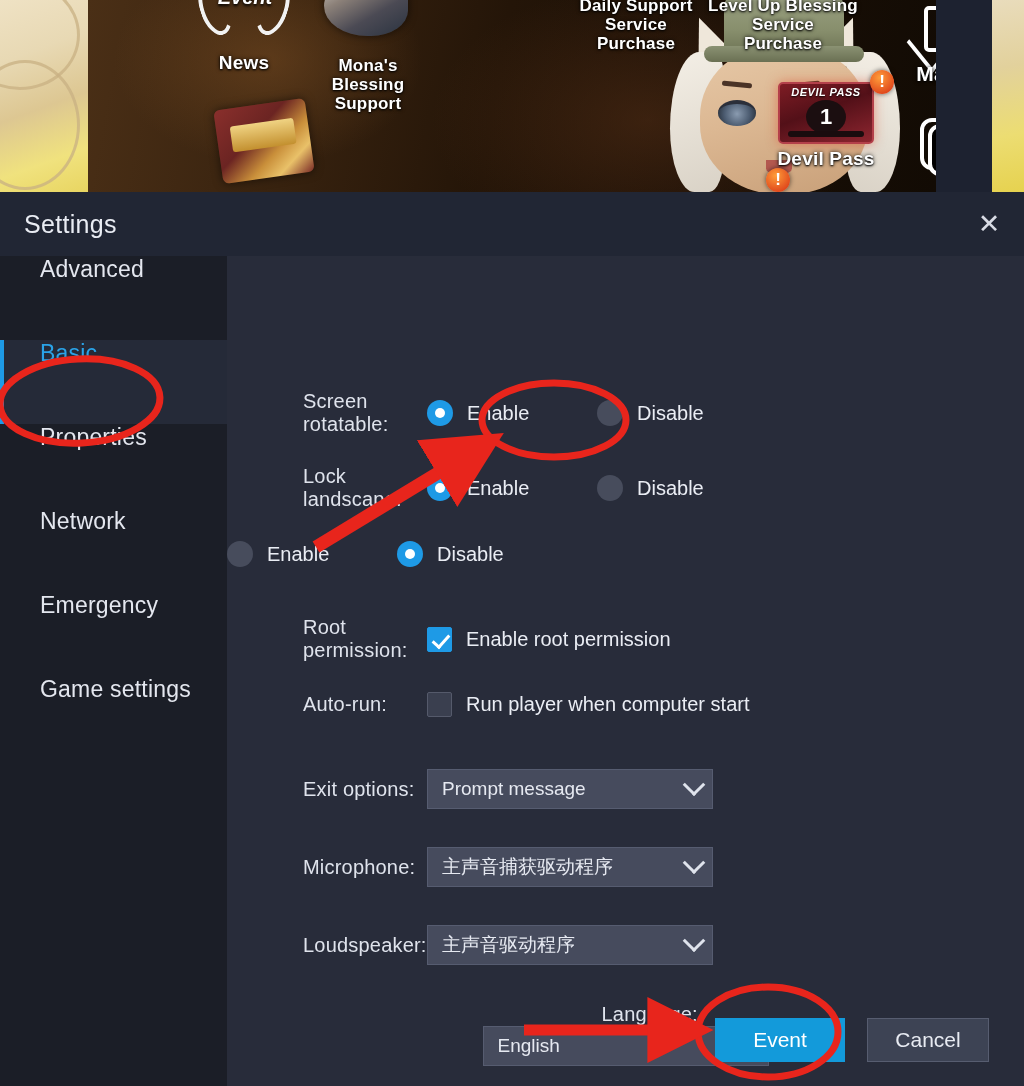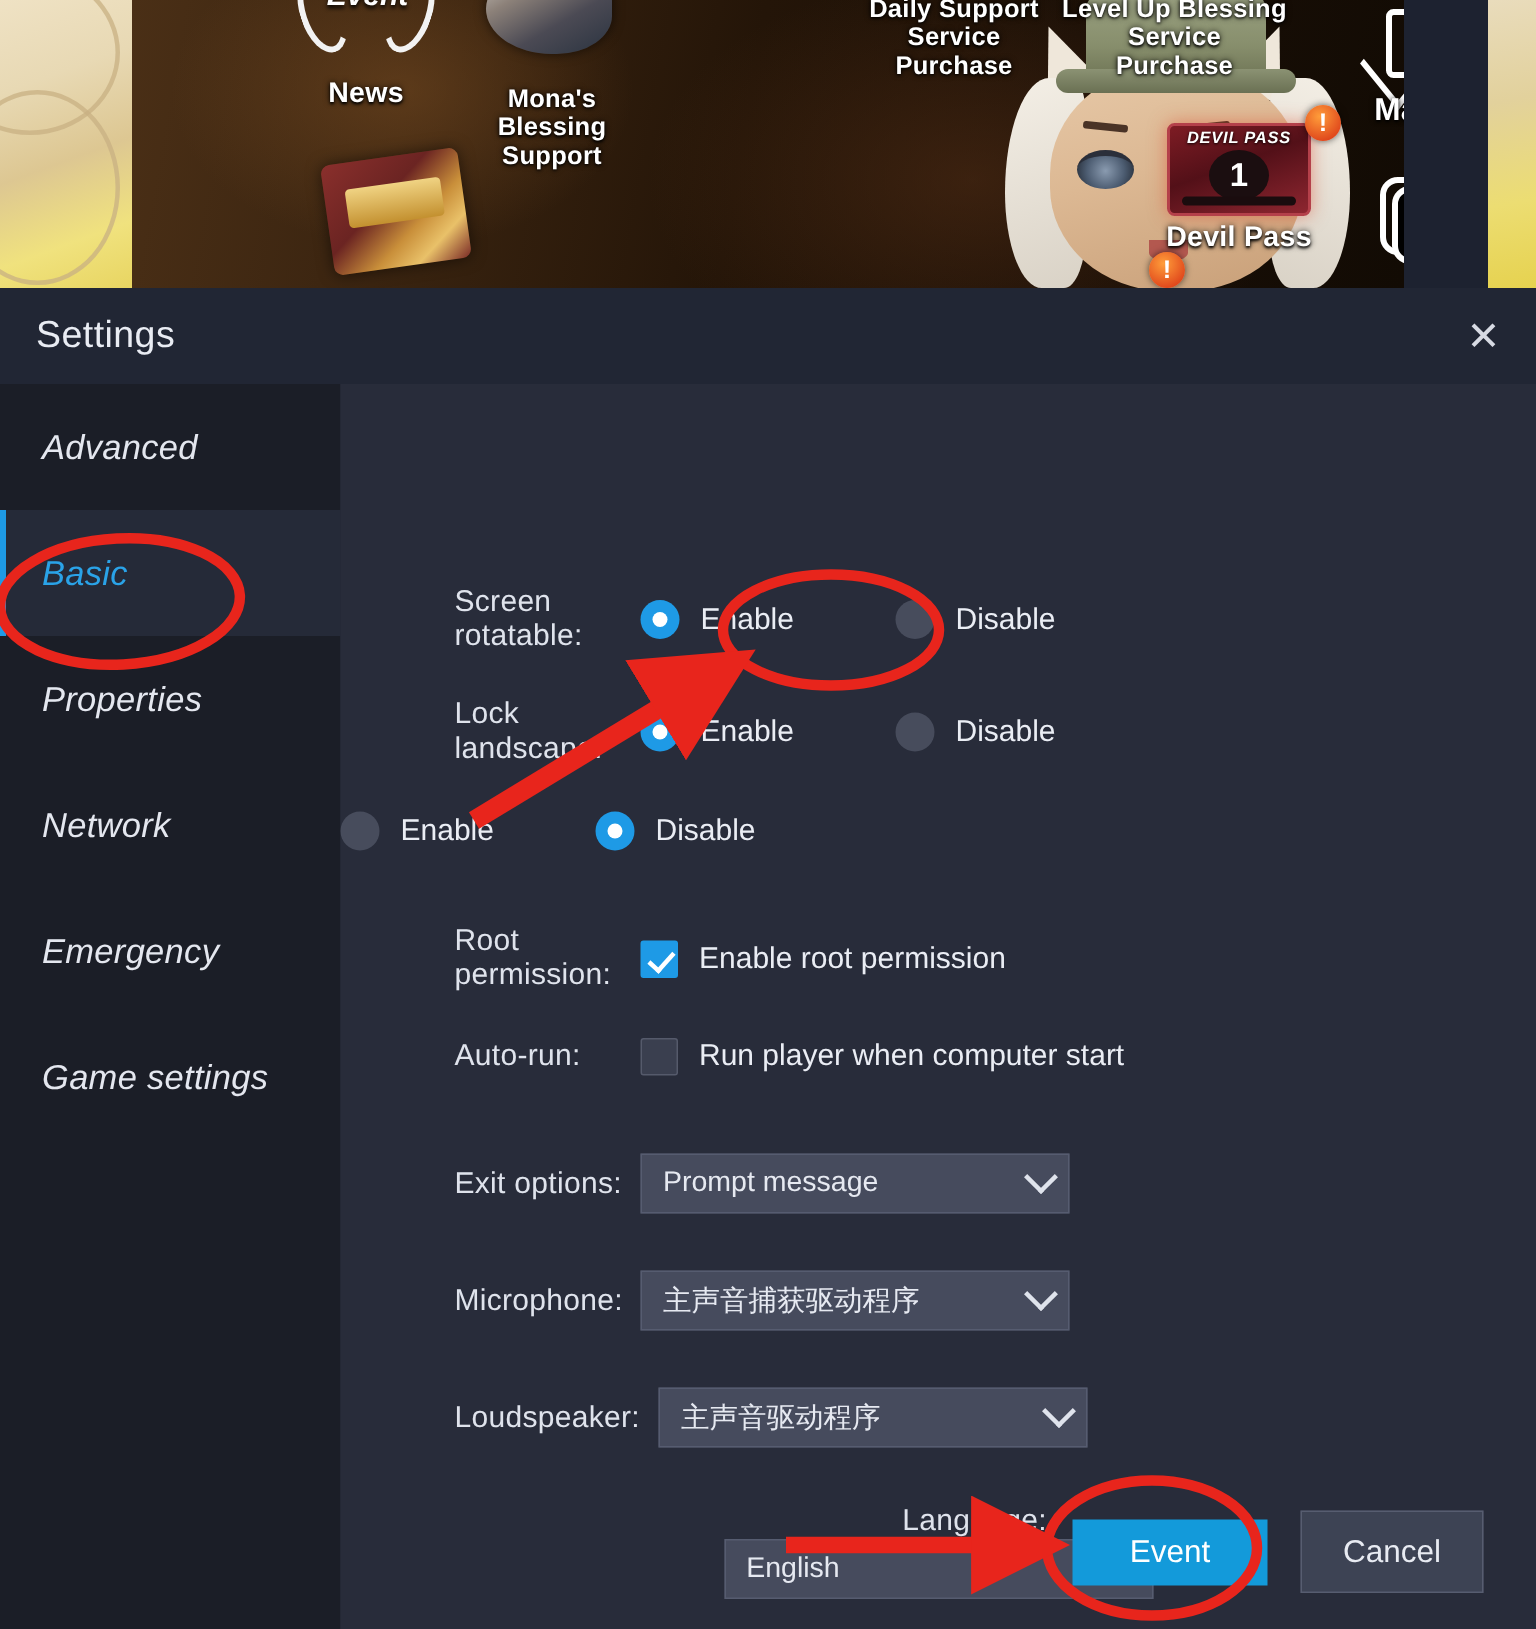--- a/index.html
+++ b/index.html
@@ -231,27 +231,26 @@
 
   
   #sidebar {
     position: absolute; left: 0; top: 0;
     width: 227px; height: 830px;
     background: #1b1e27;
   }
   .side-item {
     position: relative;
     height: 84px;
-    display: flex; align-items: center;
-    padding-left: 28px;
+    display: flex; 
+    padding-left: 40px;
     color: #e4e7ef;
     font-size: 23px;
     cursor: pointer;
     letter-spacing: .2px;
-    font-style: italic;
   }
   .side-item.active {
     background: #252a38;
     color: #2aa3e8;
   }
   .side-item.active::before {
     content: "";
     position: absolute; left: 0; top: 0; bottom: 0; width: 4px;
     background: #1e9ae6;
   }
@@ -345,21 +344,21 @@
     display: flex; align-items: center; gap: 22px;
   }
   #save-button {
     width: 130px; height: 44px;
     background: #139ada;
     color: #fff; font-size: 21px;
     display: flex; align-items: center; justify-content: center;
     cursor: pointer; border: none;
   }
   #cancel-button {
-    width: 122px; height: 55px;
+    width: 122px; height: 44px;
     background: #3d4354;
     border: 1px solid #575d70;
     color: #e8ebf2; font-size: 21px;
     display: flex; align-items: center; justify-content: center;
     cursor: pointer;
   }
 
   
   #annotations {
     position: absolute; left: 0; top: 0;
@@ -545,21 +544,21 @@
       <div class="row" style="top:591px;">
         <div class="row-label">Microphone:</div>
         <div class="opts">
           <div class="select">
             <span class="select-value">主声音捕获驱动程序</span>
             <span class="chevron"></span>
           </div>
         </div>
       </div>
 
-      <div class="row" style="top:669px;gap:12px;">
+      <div class="row" style="top:669px;">
         <div class="row-label">Loudspeaker:</div>
         <div class="opts">
           <div class="select">
             <span class="select-value">主声音驱动程序</span>
             <span class="chevron"></span>
           </div>
         </div>
       </div>
 
       <div class="row" style="top:747px;flex-direction:column;">

